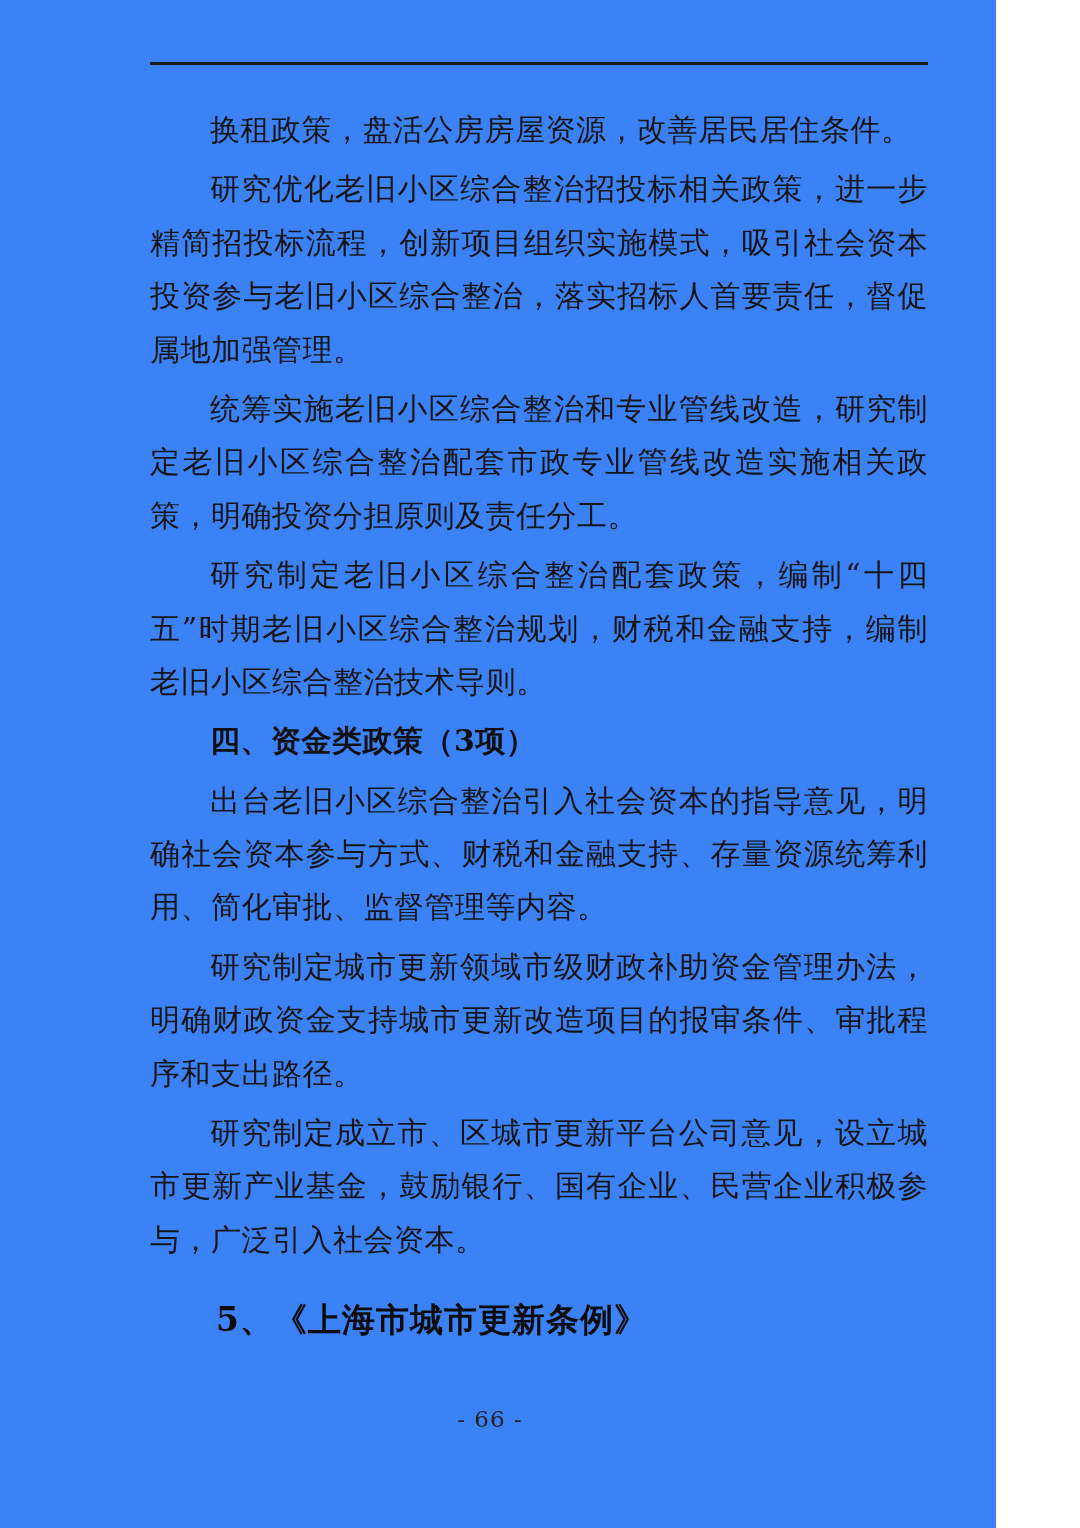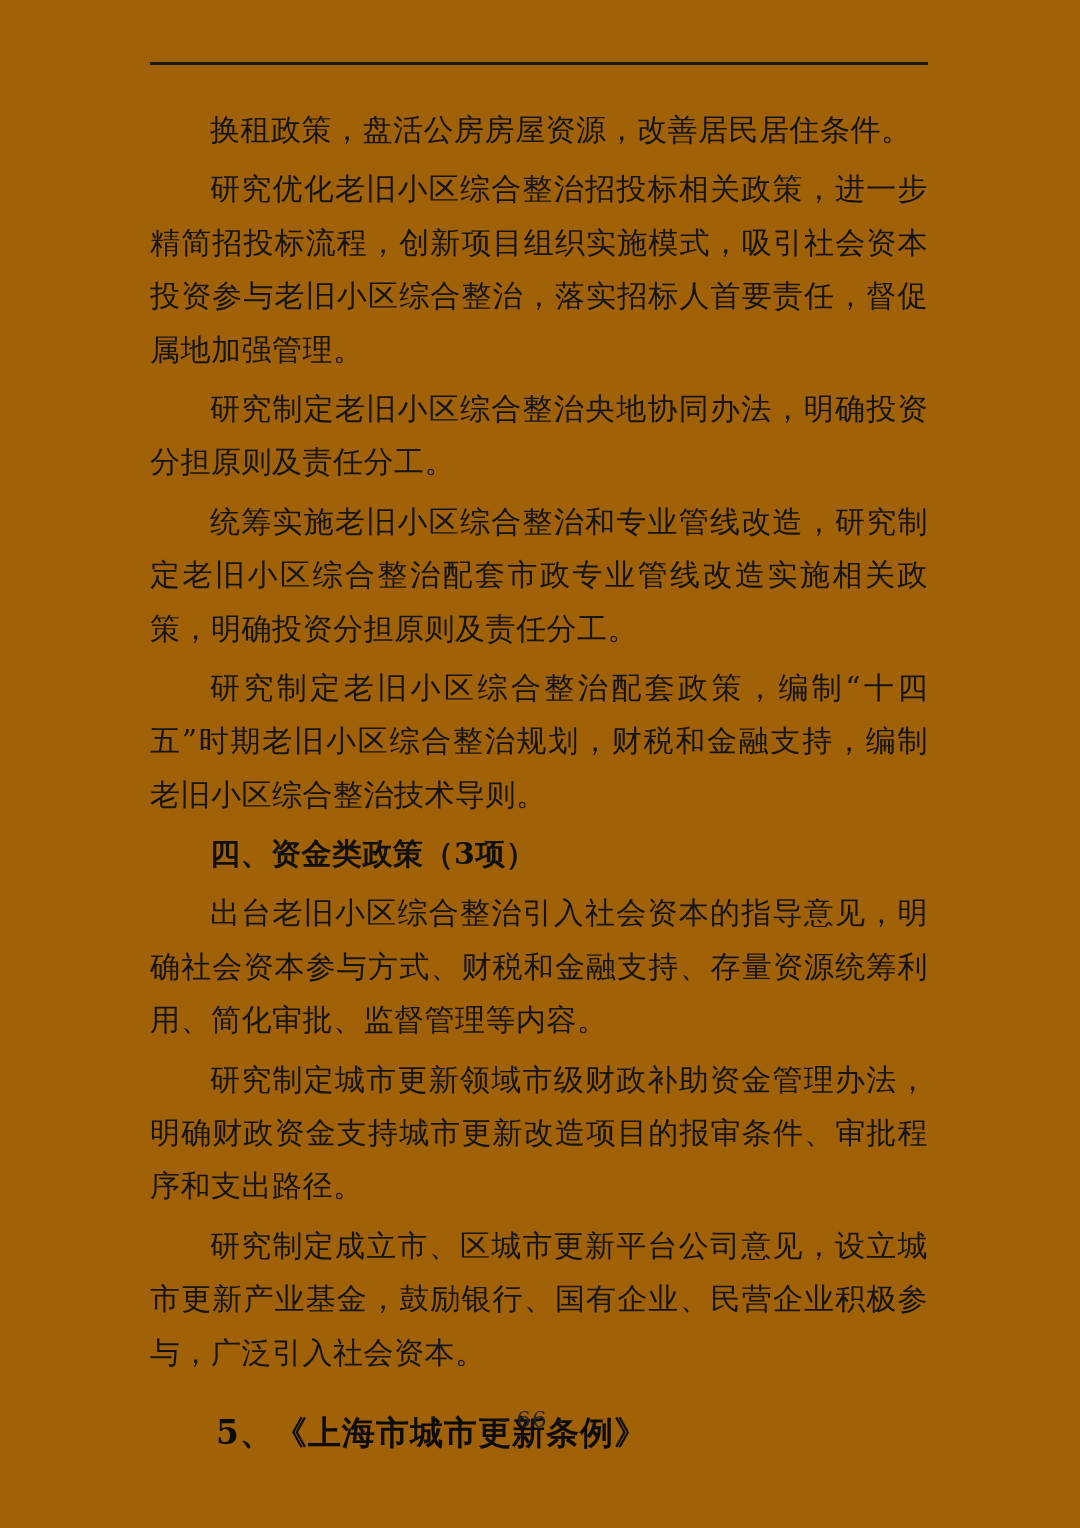--- a/index.html
+++ b/index.html
@@ -2,23 +2,23 @@
 <html><head>
 <meta charset="utf-8">
 <style>
   html, body {
     margin: 0;
     padding: 0;
     background: #ffffff;
   }
   .page {
     position: relative;
-    width: 1080px;
+    width: 996px;
     height: 1528px;
-    background: #a16207;
+    background: #3b82f6;
     box-sizing: border-box;
     font-family: "DejaVu Serif", "Liberation Serif", serif;
     color: #111111;
     overflow: hidden;
   }
   .content {
     position: absolute;
     left: 150px;
     top: 62px;
     width: 778px;
@@ -74,21 +74,20 @@
 <body>
 
 <div class="page">
 
   <div class="content">
 
     <hr class="header-rule">
 
     <p class="para">换租政策，盘活公房房屋资源，改善居民居住条件。</p>
     <p class="para">研究优化老旧小区综合整治招投标相关政策，进一步精简招投标流程，创新项目组织实施模式，吸引社会资本投资参与老旧小区综合整治，落实招标人首要责任，督促属地加强管理。</p>
-    <p class="para">研究制定老旧小区综合整治央地协同办法，明确投资分担原则及责任分工。</p>
     <p class="para">统筹实施老旧小区综合整治和专业管线改造，研究制定老旧小区综合整治配套市政专业管线改造实施相关政策，明确投资分担原则及责任分工。</p>
     <p class="para">研究制定老旧小区综合整治配套政策，编制“十四五”时期老旧小区综合整治规划，财税和金融支持，编制老旧小区综合整治技术导则。</p>
 
     <p class="section-head">四、资金类政策（3项）</p>
 
     <p class="para">出台老旧小区综合整治引入社会资本的指导意见，明确社会资本参与方式、财税和金融支持、存量资源统筹利用、简化审批、监督管理等内容。</p>
     <p class="para">研究制定城市更新领域市级财政补助资金管理办法，明确财政资金支持城市更新改造项目的报审条件、审批程序和支出路径。</p>
     <p class="para">研究制定成立市、区城市更新平台公司意见，设立城市更新产业基金，鼓励银行、国有企业、民营企业积极参与，广泛引入社会资本。</p>
 
     <p class="doc-title">5、《上海市城市更新条例》</p>

